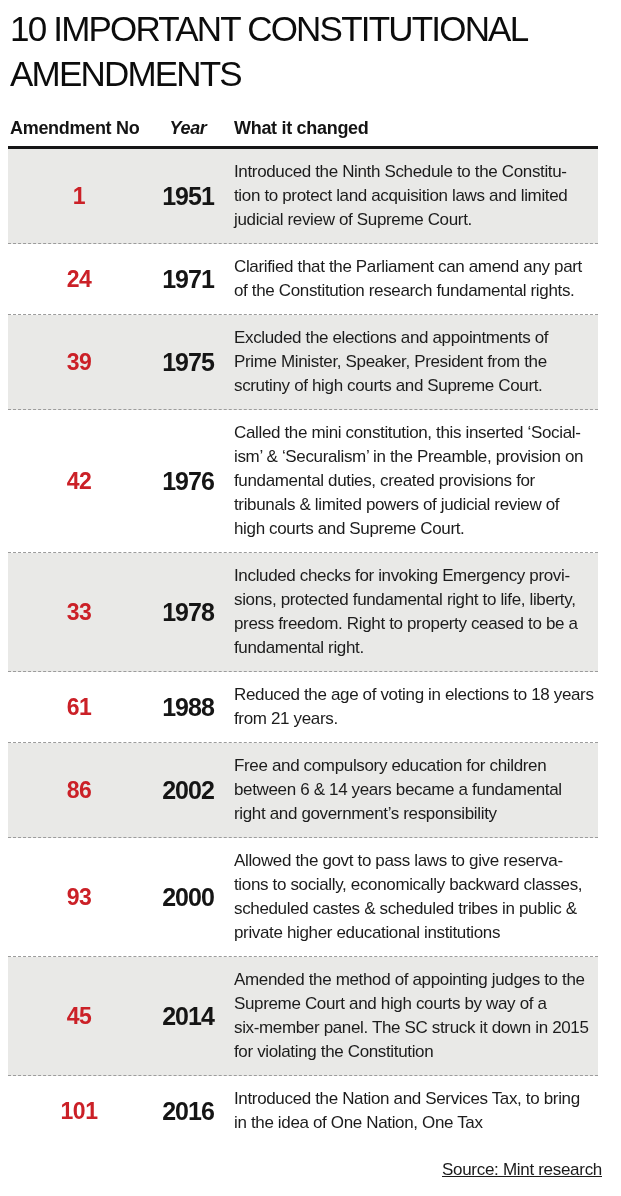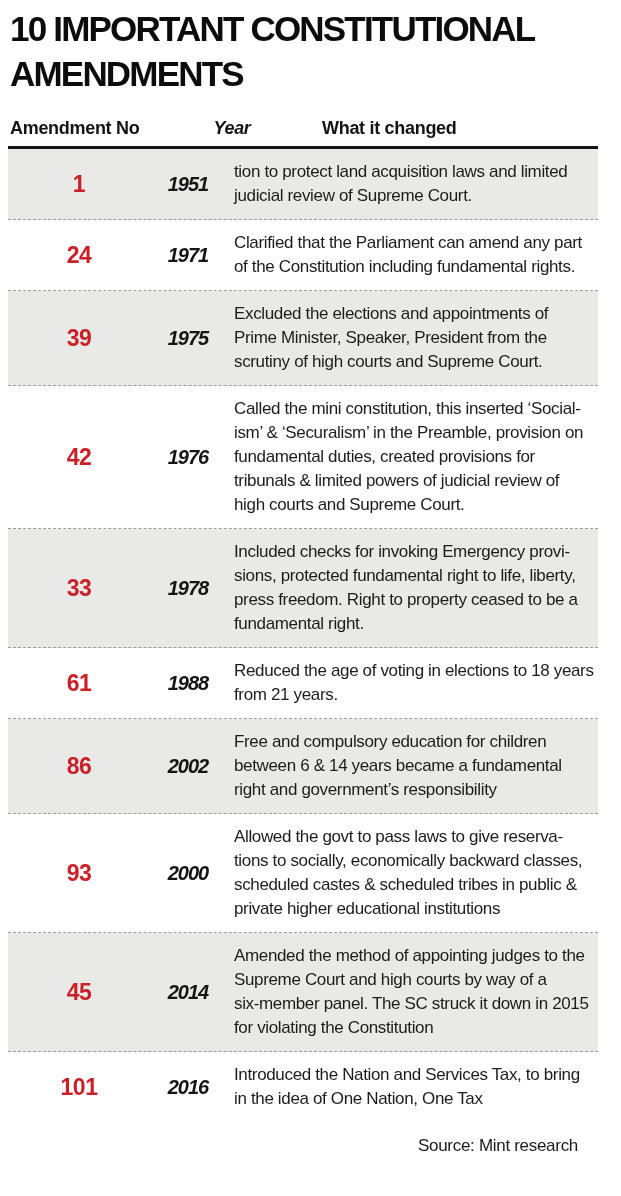--- a/index.html
+++ b/index.html
@@ -7,73 +7,72 @@
     width:621px; height:1196px;
     background:#ffffff;
     font-family:"Liberation Sans", sans-serif;
     color:#1a1a1a;
     overflow:hidden;
   }
   .title {
     margin:6px 20px 0 10px;
     font-size:35px;
     line-height:45px;
-    font-weight:bold;
+    font-weight:normal;
     letter-spacing:-1.8px;
     color:#0c0c0c;
   }
   .thead {
     display:grid;
     grid-template-columns:142px 76px 1fr;
     margin:22px 23px 0 8px;
     border-bottom:3px solid #161616;
     padding-bottom:7px;
     font-weight:bold;
     font-size:18px;
     letter-spacing:-0.3px;
     color:#141414;
-    gap:44px;
   }
   .thead .c1 { padding-left:2px; }
   .thead .c2 { text-align:center;font-style:italic; }
   .thead .c3 { padding-left:8px; }
   .tbody { margin:0 23px 0 8px; }
   .row {
     display:grid;
     grid-template-columns:142px 76px 1fr;
     padding:11px 0;
     border-bottom:1px dashed #9c9c9c;
   }
   .row:last-child { border-bottom:none; }
   .row.alt { background:var(--row-alt-bg, #e9e9e7); }
   .cell-no {
     display:flex; align-items:center; justify-content:center;
     font-weight:bold; font-size:23px; letter-spacing:-0.5px;
     color:var(--accent-red, #cb2027);
   }
   .cell-year {
     display:flex; align-items:center; justify-content:center;
-    font-weight:bold; font-size:20px; letter-spacing:-1px;
+    font-weight:bold; font-size:25px; letter-spacing:-1px;
     color:#151515;
-    font-style:italic;
   }
   .cell-desc {
     padding-left:8px;
     font-size:17px;
     line-height:24px;
     letter-spacing:-0.35px;
     color:#1c1c1c;
   }
   .desc-line { white-space:nowrap; }
   .source {
     text-align:right;
-    margin:14px 43px 0 0;
+    margin:14px 19px 0 0;
     font-size:17px;
     letter-spacing:-0.3px;
     color:#1a1a1a;
+    text-decoration:underline;
   }
 </style>
 </head>
 <body>
 
 <div class="title">
   <div>10 IMPORTANT CONSTITUTIONAL</div>
   <div>AMENDMENTS</div>
 </div>
 
@@ -81,30 +80,31 @@
   <div class="c1">Amendment No</div>
   <div class="c2">Year</div>
   <div class="c3">What it changed</div>
 </div>
 
 <div class="tbody">
     <div class="row alt">
     <div class="cell-no">1</div>
     <div class="cell-year">1951</div>
     <div class="cell-desc">
+        <div class="desc-line">Introduced the Ninth Schedule to the Constitu-</div>
         <div class="desc-line">tion to protect land acquisition laws and limited</div>
         <div class="desc-line">judicial review of Supreme Court.</div>
       </div>
   </div>
     <div class="row">
     <div class="cell-no">24</div>
     <div class="cell-year">1971</div>
     <div class="cell-desc">
         <div class="desc-line">Clarified that the Parliament can amend any part</div>
-        <div class="desc-line">of the Constitution including fundamental rights.</div>
+        <div class="desc-line">of the Constitution research fundamental rights.</div>
       </div>
   </div>
     <div class="row alt">
     <div class="cell-no">39</div>
     <div class="cell-year">1975</div>
     <div class="cell-desc">
         <div class="desc-line">Excluded the elections and appointments of</div>
         <div class="desc-line">Prime Minister, Speaker, President from the</div>
         <div class="desc-line">scrutiny of high courts and Supreme Court.</div>
       </div>

